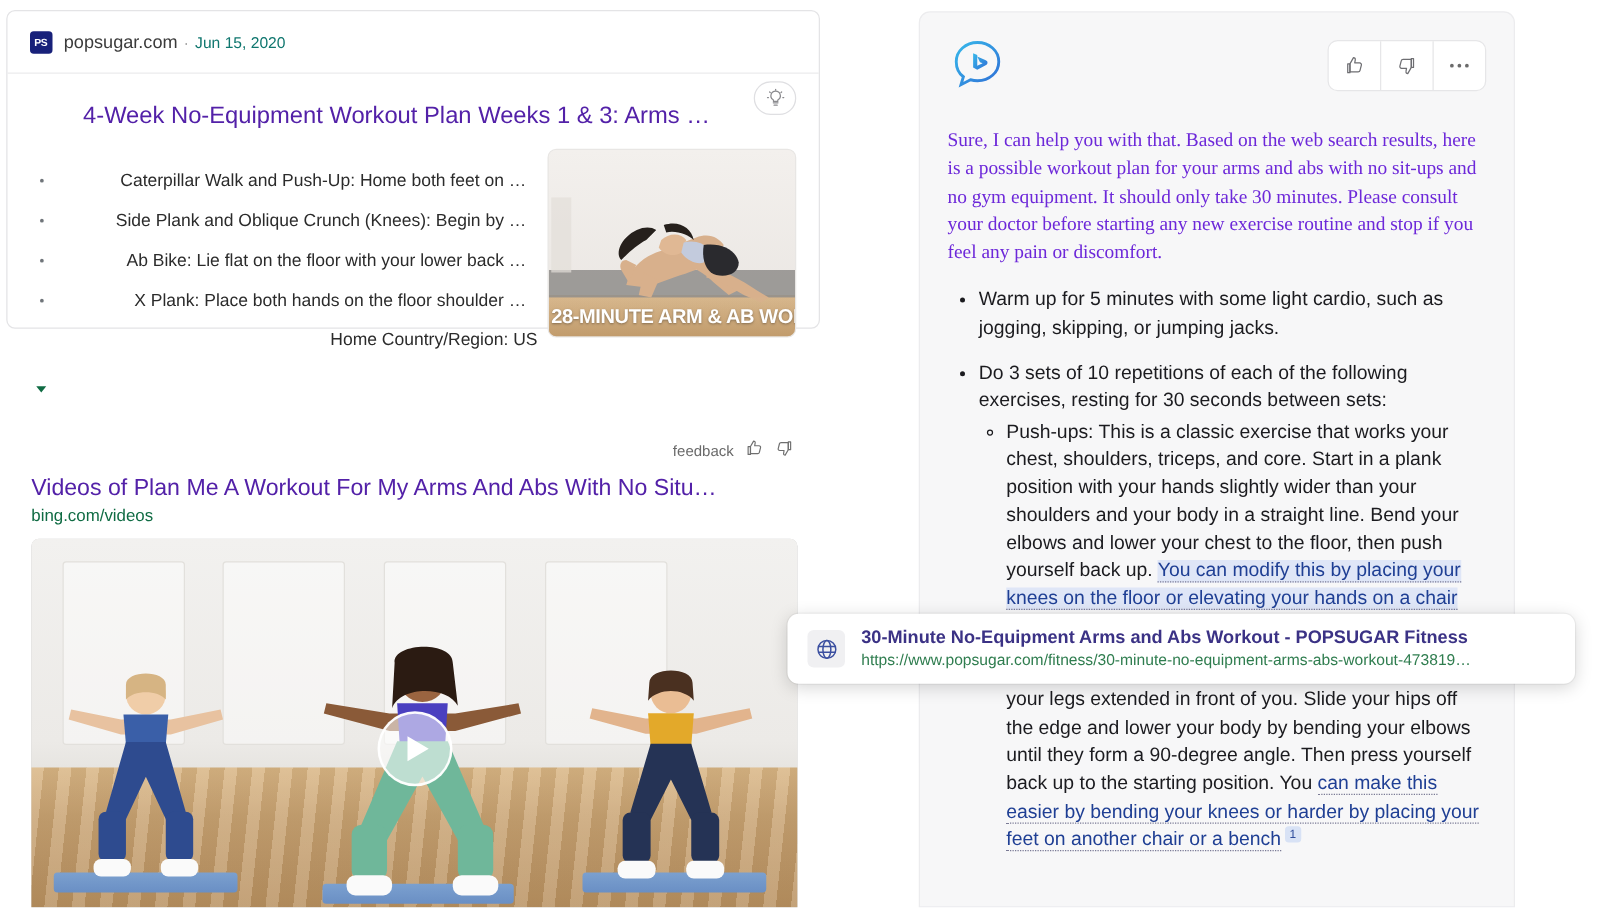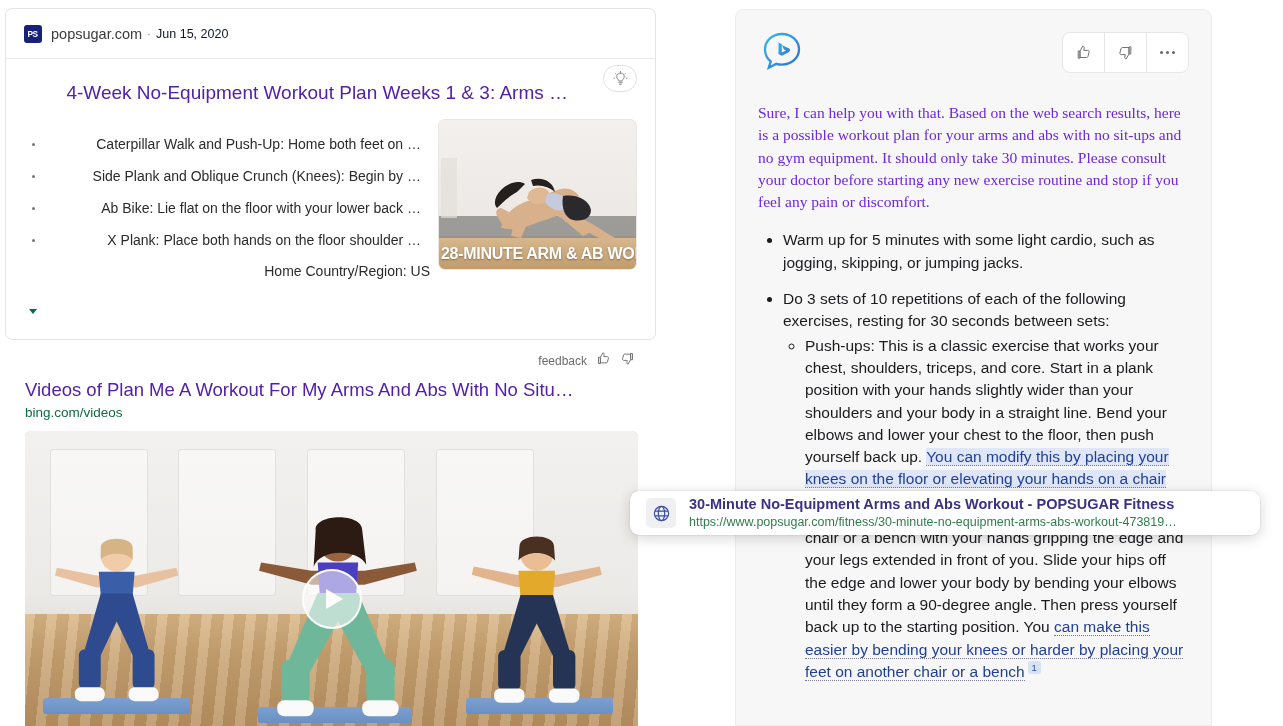--- a/index.html
+++ b/index.html
@@ -14,21 +14,21 @@
 
   
   .left-col {
     position: absolute; left: 0; top: 0;
     width: 660px; height: 726px;
     background: #fff;
   }
 
   .result-card {
     position: absolute; left: 5px; top: 8px;
-    width: 651px; height: 332px;
+    width: 651px; height: 255px;
     background: #fff;
     border: 1px solid #e4e4e6;
     border-radius: 7px;
   }
   .card-head {
     height: 50px;
     display: flex; align-items: center;
     padding: 0 18px;
     border-bottom: 1px solid #ebebed;
   }
@@ -36,21 +36,21 @@
     width: 18px; height: 18px; border-radius: 3px;
     background: #18217a;
     color: #fff; font-size: 9px; font-weight: bold;
     display: flex; align-items: center; justify-content: center;
     margin-right: 9px; letter-spacing: -0.5px;
     font-family: "Liberation Sans", sans-serif;
   }
   .favicon span { display:block; transform: scale(.92); }
   .site-name { font-size: 14.5px; color: #3b3b3b; }
   .site-sep { color: #8a8a8a; margin: 0 5px; font-size: 12px; }
-  .site-date { font-size: 12.5px; color: #0f172a; }
+  .site-date { font-size: 12.5px; color: #0f766e; }
 
   .card-body { padding: 14px 18px 0 18px; position: relative; text-align: right; }
 
   .result-title {
     font-size: 19px; line-height: 24px;
     color: #5321a8;
     font-weight: 400;
     max-width: 540px;
     white-space: nowrap; overflow: hidden; text-overflow: ellipsis;
     margin: 8px 0 0 4px;
@@ -207,21 +207,21 @@
     font-size: 9.5px; line-height: 13px;
     min-width: 13px; text-align: center;
     background: #d8e2f5; color: #2f4d9c;
     border-radius: 3px; padding: 0 3px; margin-left: 3px;
     cursor: pointer;
   }
 
   
   .link-tooltip {
     position: absolute; left: 630px; top: 491px;
-    width: 630px; height: 44px;
+    width: 630px; height: 56px;
     background: #fff;
     border-radius: 9px;
     box-shadow: 0 3px 14px rgba(0,0,0,.17), 0 0 0 1px rgba(0,0,0,.045);
     display: flex; align-items: center;
     padding: 0 16px;
     z-index: 50;
   }
   .lt-icon {
     width: 30px; height: 30px; border-radius: 5px;
     background: #f0f0f2;

